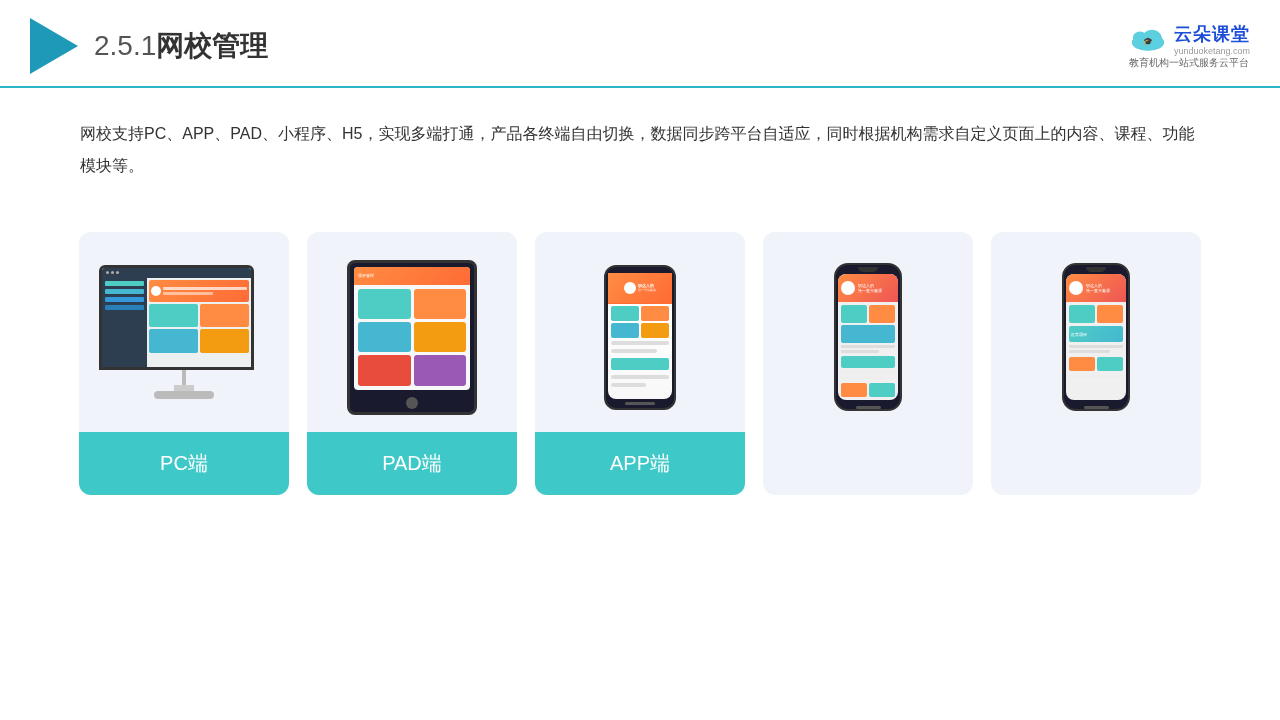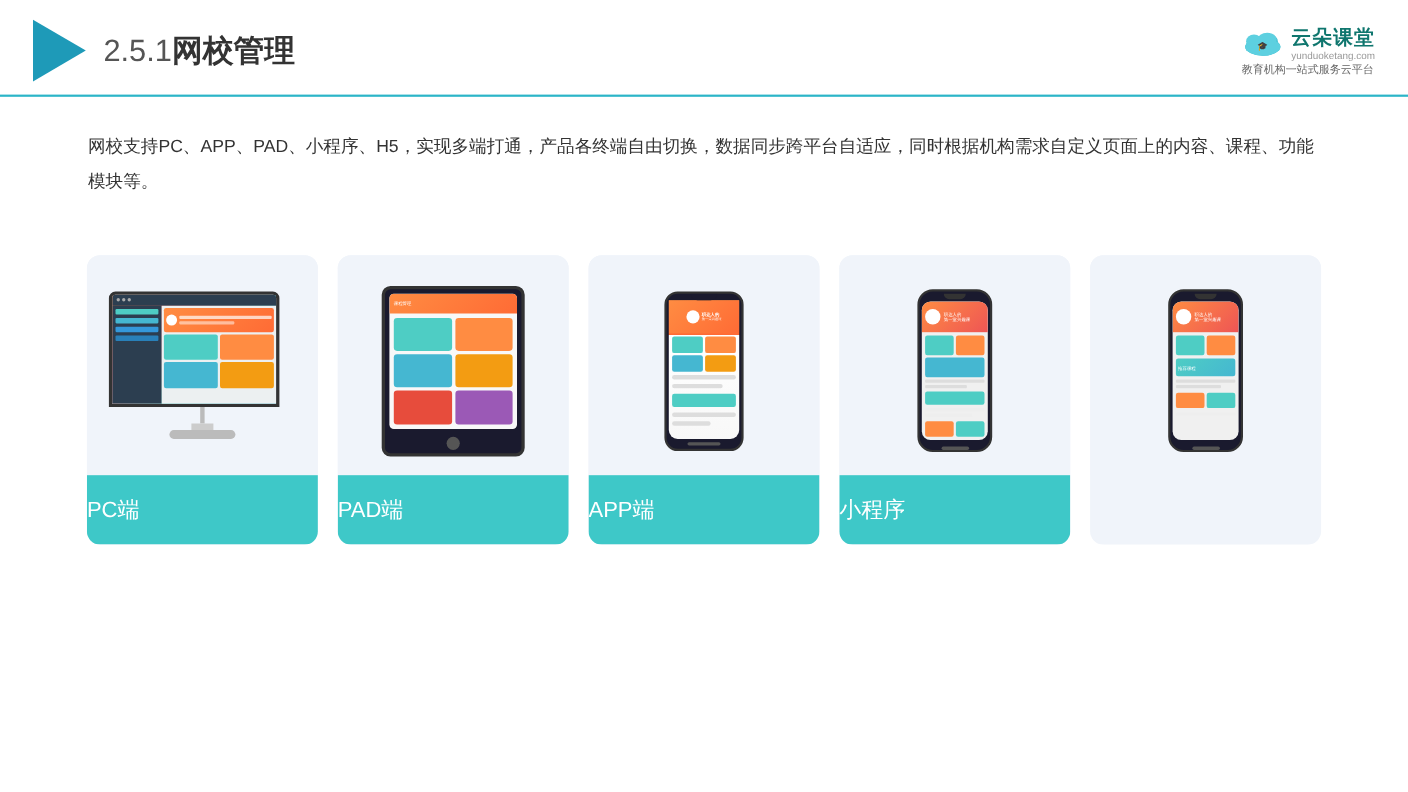--- a/index.html
+++ b/index.html
@@ -45,21 +45,21 @@
       display: flex;
       align-items: center;
       gap: 6px;
     }
     .cloud-icon {
       width: 40px;
       height: 28px;
     }
     .brand-name {
       font-size: 18px;
-      color: #0f766e;
+      color: #1d4ed8;
       font-weight: bold;
       letter-spacing: 1px;
     }
     .brand-tagline {
       font-size: 10px;
       color: #666;
       text-align: right;
     }
     .brand-url {
       font-size: 9px;
@@ -102,20 +102,21 @@
       justify-content: center;
       padding: 20px 15px 10px;
       background: #f0f4fa;
     }
 
     .card-label {
       width: 100%;
       background: #3ec8c8;
       color: white;
       font-size: 20px;
+      text-align: center;
       padding: 18px 0;
       font-weight: 500;
     }
 
     
     
     .pc-monitor {
       position: relative;
       width: 170px;
       height: 145px;
@@ -552,21 +553,20 @@
             <div style="height:3px;background:#eee;border-radius:1px;width:80%;"></div>
             <div class="slim-row" style="margin-top:4px;">
               <div style="height:14px;flex:1;background:#ff8c42;border-radius:2px;"></div>
               <div style="height:14px;flex:1;background:#4ecdc4;border-radius:2px;"></div>
             </div>
           </div>
         </div>
         <div class="slim-home"></div>
       </div>
     </div>
-    <div class="card-label">小程序</div>
   </div>
 
   <div class="card">
     <div class="card-image-area">
       <div class="phone-slim">
         <div class="phone-slim-notch"></div>
         <div class="phone-slim-screen">
           <div class="phone-slim-header">
             <div class="slim-avatar"></div>
             <div class="slim-title">

